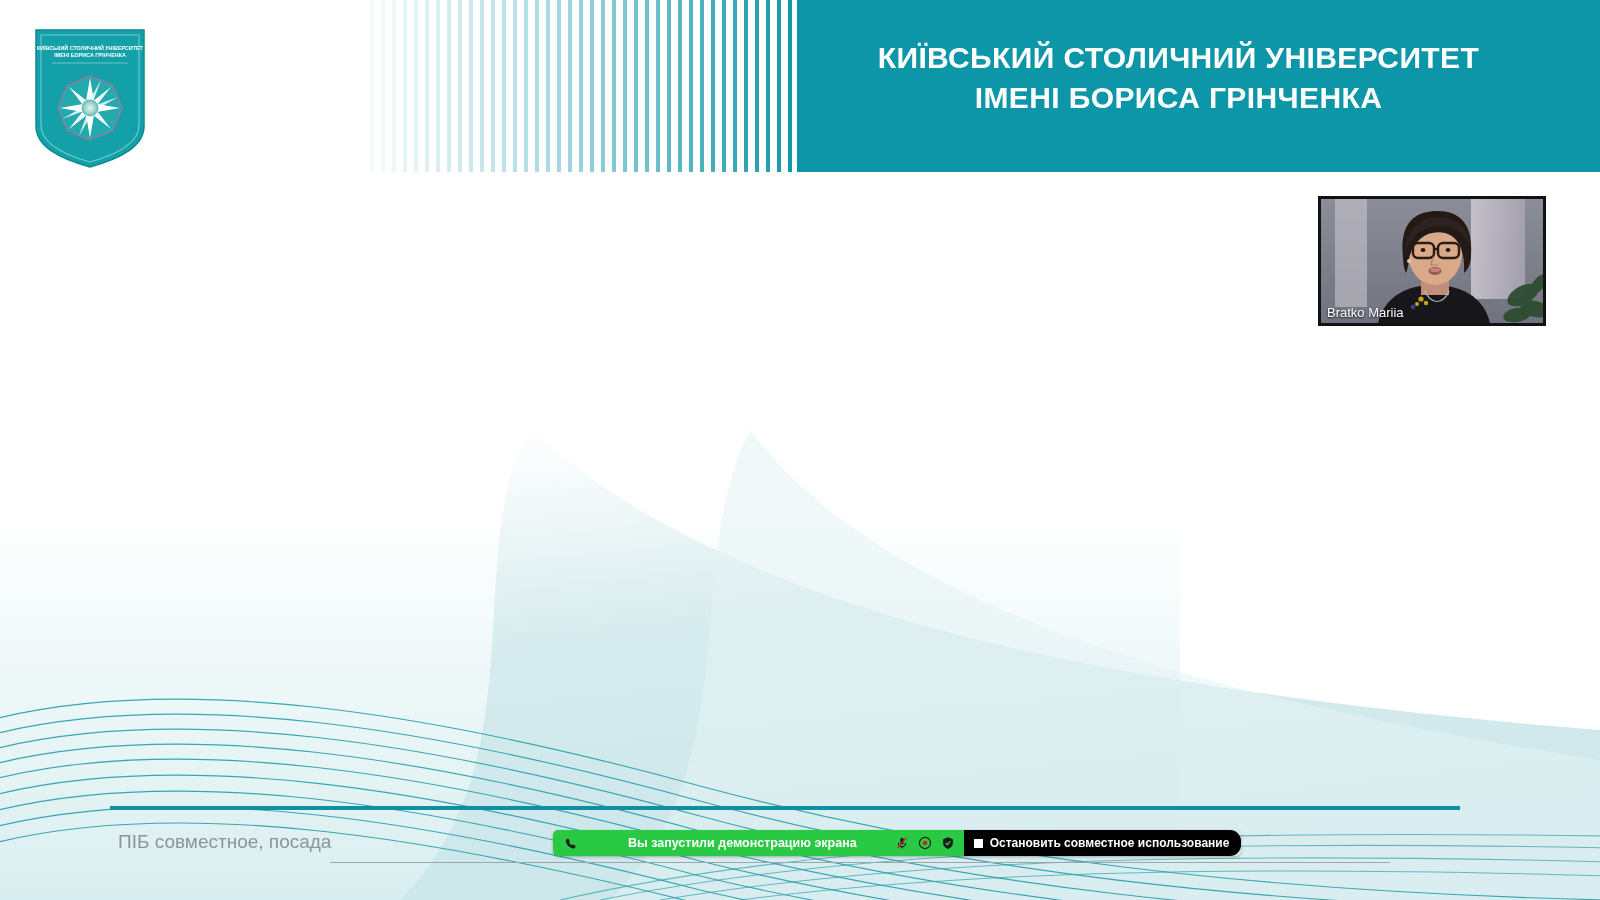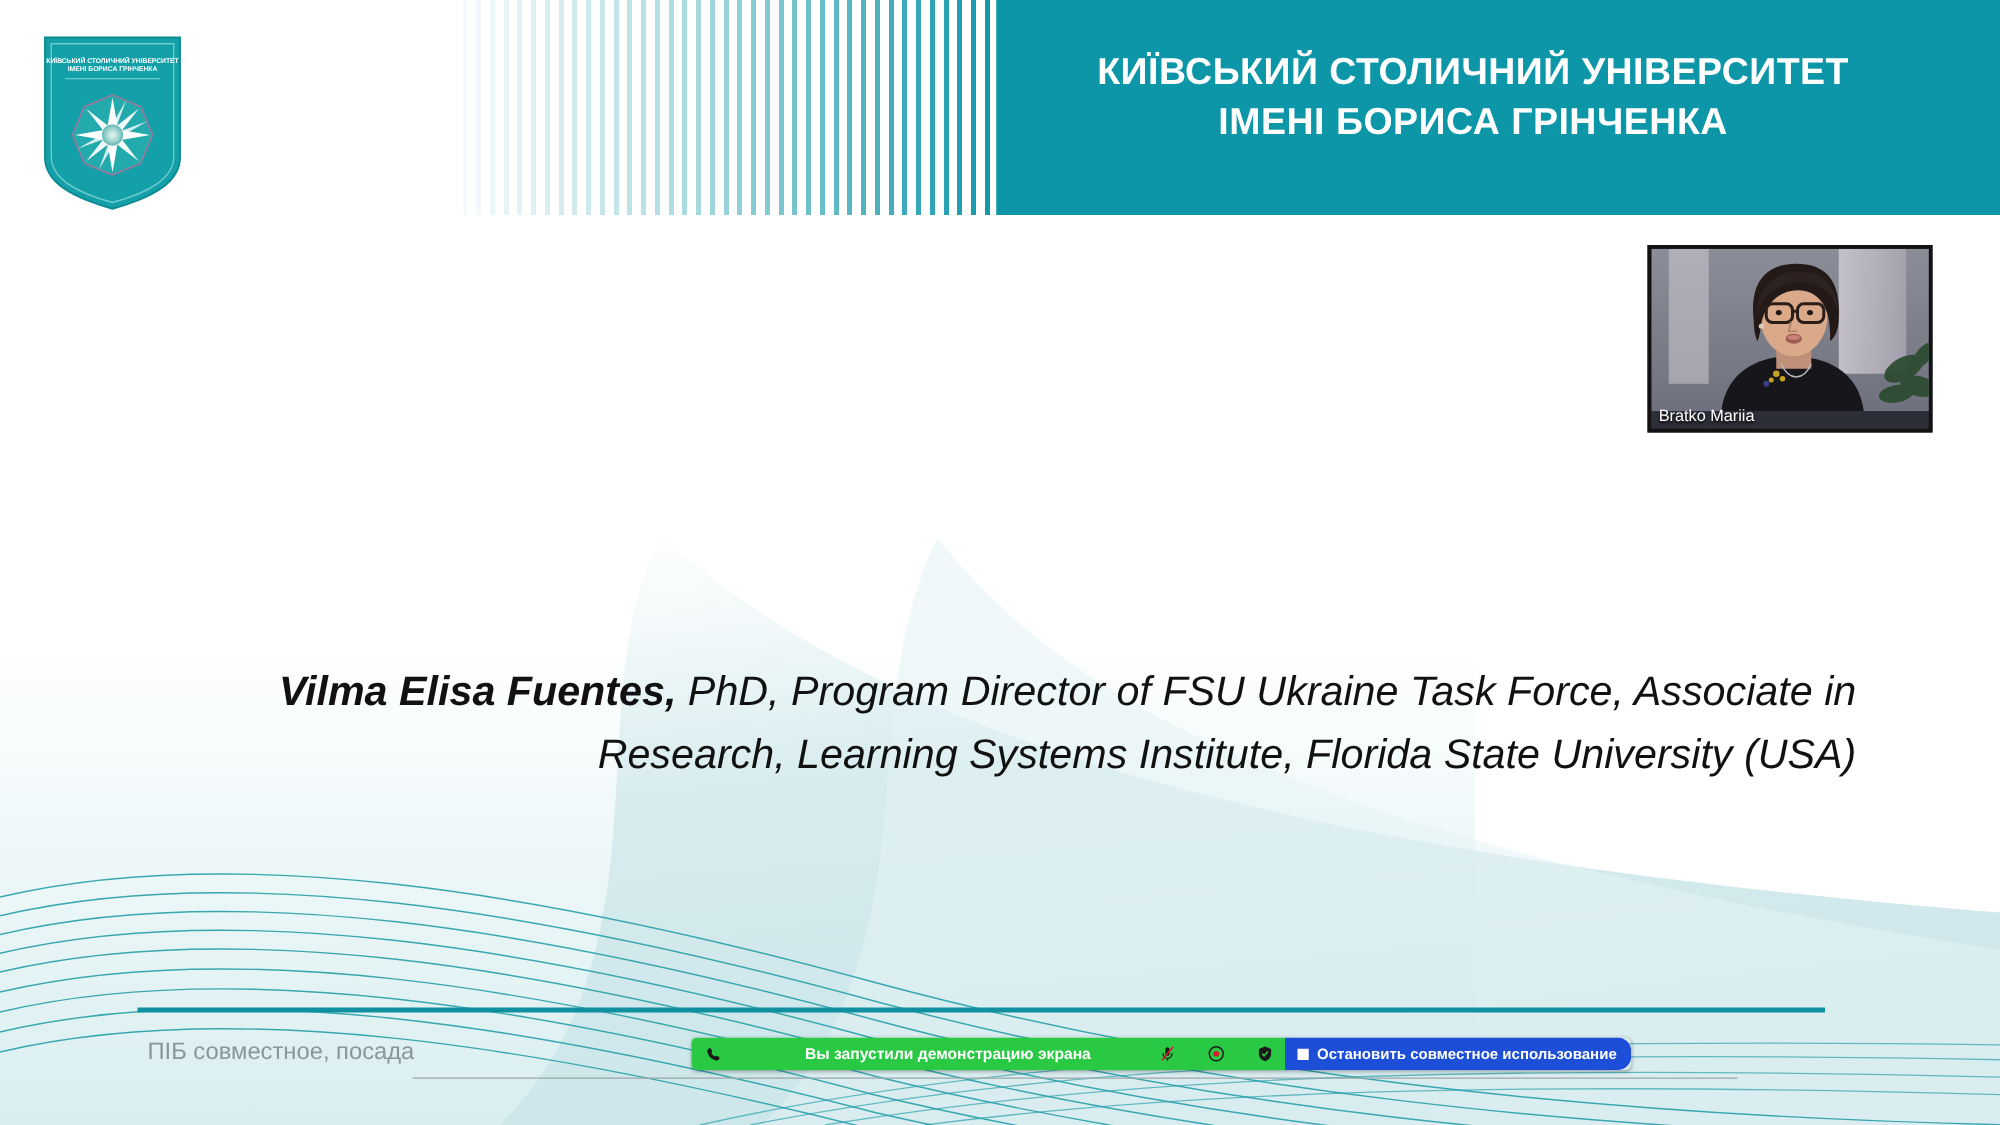--- a/index.html
+++ b/index.html
@@ -130,21 +130,21 @@
     left:1085px; top:828px;
     color:#8a9698;
     font-size:25px;
     white-space:nowrap;
   }
 
   
   .webcam {
     position:absolute;
     left:1318px; top:196px;
-    width:228px; height:150px;
+    width:228px; height:130px;
     border:3px solid #121212;
     background:#2d2f38;
     overflow:hidden;
   }
   .webcam-label {
     position:absolute; left:6px; bottom:3px;
     color:#ffffff;
     font-size:13px;
     text-shadow:0 1px 2px rgba(0,0,0,0.9);
     z-index:5;
@@ -159,36 +159,36 @@
     align-items:stretch;
     border-radius:5px;
     overflow:hidden;
     box-shadow:0 1px 3px rgba(0,0,0,0.28);
     z-index:40;
   }
   .share-green {
     background:#2ac943;
     display:flex; align-items:center;
     padding:0 8px 0 10px;
-    gap:24px;
+    gap:8px;
   }
   .share-green .sb-text {
     color:#ffffff;
     font-size:12.5px;
     font-weight:bold;
     white-space:nowrap;
     padding:0 30px 0 42px;
   }
   .sb-ico {
     display:inline-flex; align-items:center; justify-content:center;
     width:15px; height:15px;
     flex:none;
   }
   .share-red {
-    background:#1d4ed8;
+    background:#000000;
     display:flex; align-items:center;
     gap:7px;
     padding:0 12px 0 10px;
     border-radius:0 11px 11px 0;
   }
   .share-red .sb-text {
     color:#ffffff;
     font-size:12px;
     font-weight:bold;
     white-space:nowrap;
@@ -260,23 +260,20 @@
           <polygon points="-11,28 -3,6 0,0 1,7" fill="#ffffff" opacity="0.8"></polygon>
           <polygon points="28,-11 6,-3 0,0 7,1" fill="#ffffff" opacity="0.8"></polygon>
           <polygon points="-28,11 -6,3 0,0 -7,-1" fill="#ffffff" opacity="0.8"></polygon>
         </g>
         <circle cx="0" cy="0" r="8.5" fill="url(#starCore)"></circle>
       </g>
     </svg>
   </div>
 
 
-  <div class="subtitle-block">
-    <div class="subtitle"><b>Vilma Elisa Fuentes,</b><span> PhD, Program Director of FSU Ukraine Task Force, Associate in Research, Learning Systems Institute, Florida State University (USA)</span></div>
-  </div>
 
   <svg class="waves" viewBox="0 0 1600 300" preserveAspectRatio="none">
     <g fill="none" stroke="#2fa3ac" stroke-width="1.15" opacity="0.95">
       <path d="M-10,120 C180,72 430,112 700,186 C960,256 1250,292 1610,300"></path>
       <path d="M-10,135 C180,87 430,127 700,201 C960,271 1250,305 1610,312"></path>
       <path d="M-10,150 C180,102 430,142 700,216 C960,286 1250,318 1610,324"></path>
       <path d="M-10,165 C180,117 430,157 700,231 C960,300 1250,330 1610,336"></path>
       <path d="M-10,180 C180,132 430,172 700,246 C960,312 1250,342 1610,348"></path>
       <path d="M-10,196 C180,148 430,188 700,261 C960,325 1250,353 1610,359"></path>
       <path d="M-10,212 C180,164 430,204 700,276 C960,338 1250,364 1610,370"></path>

